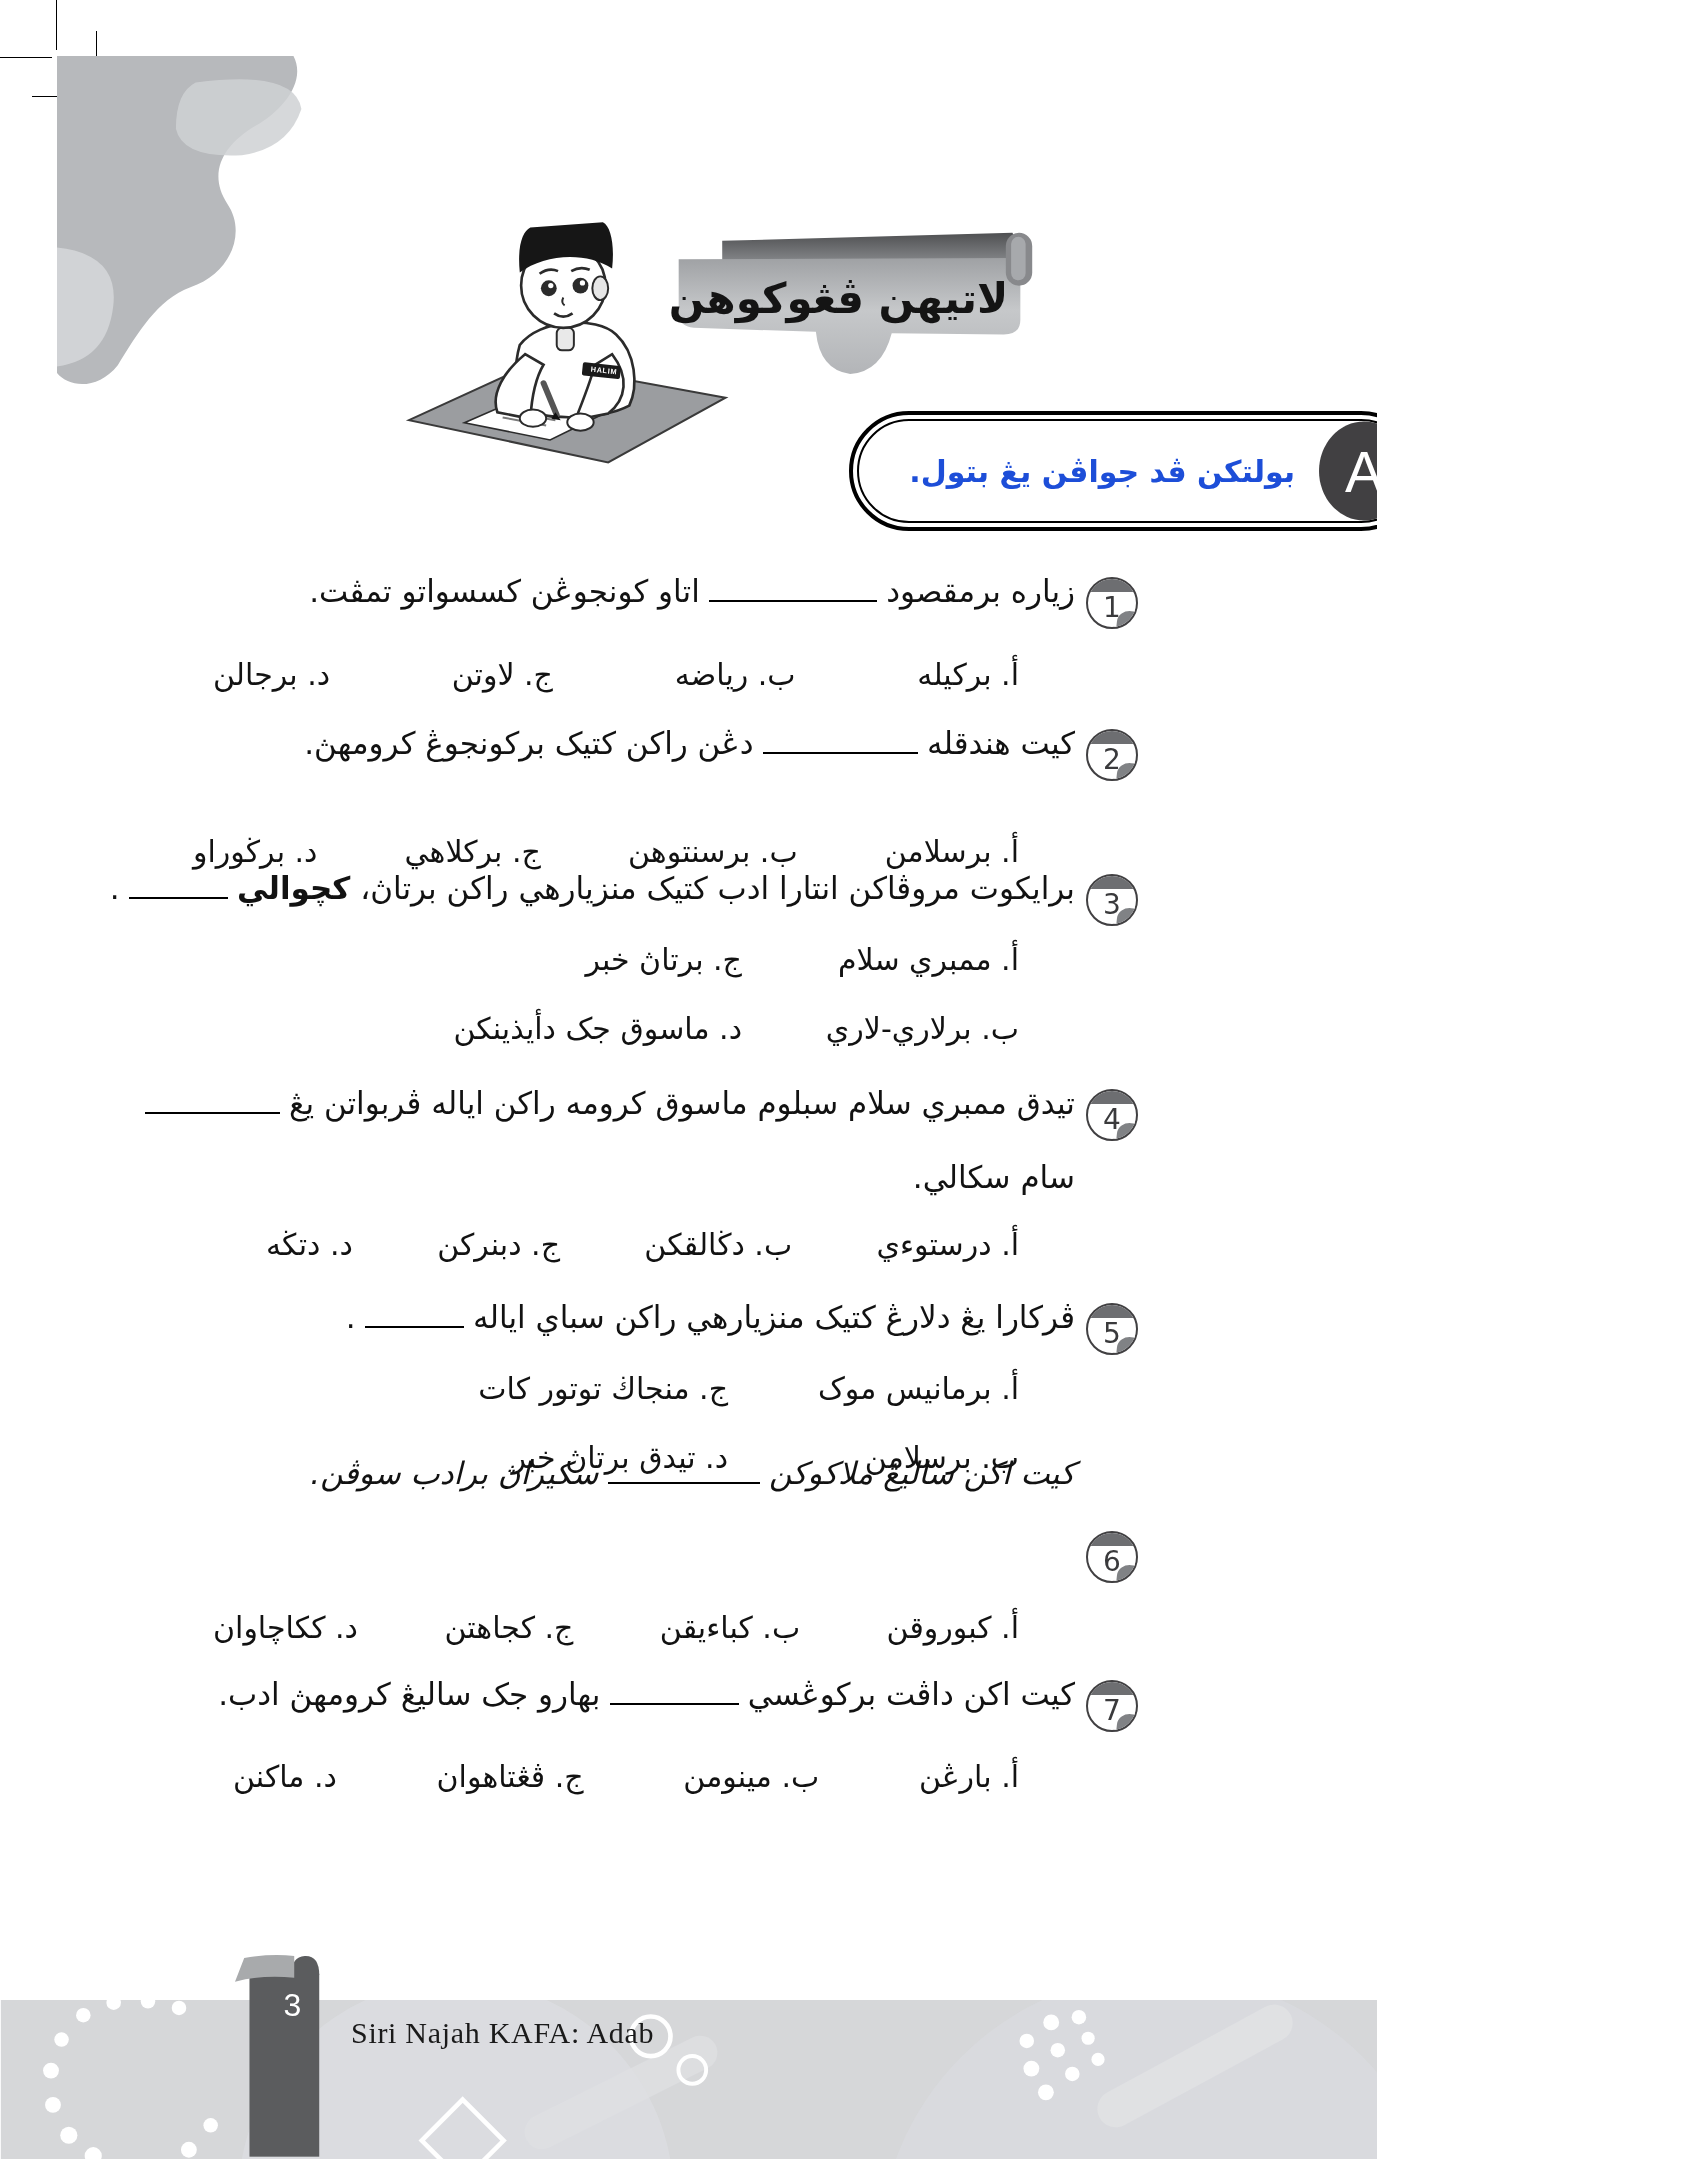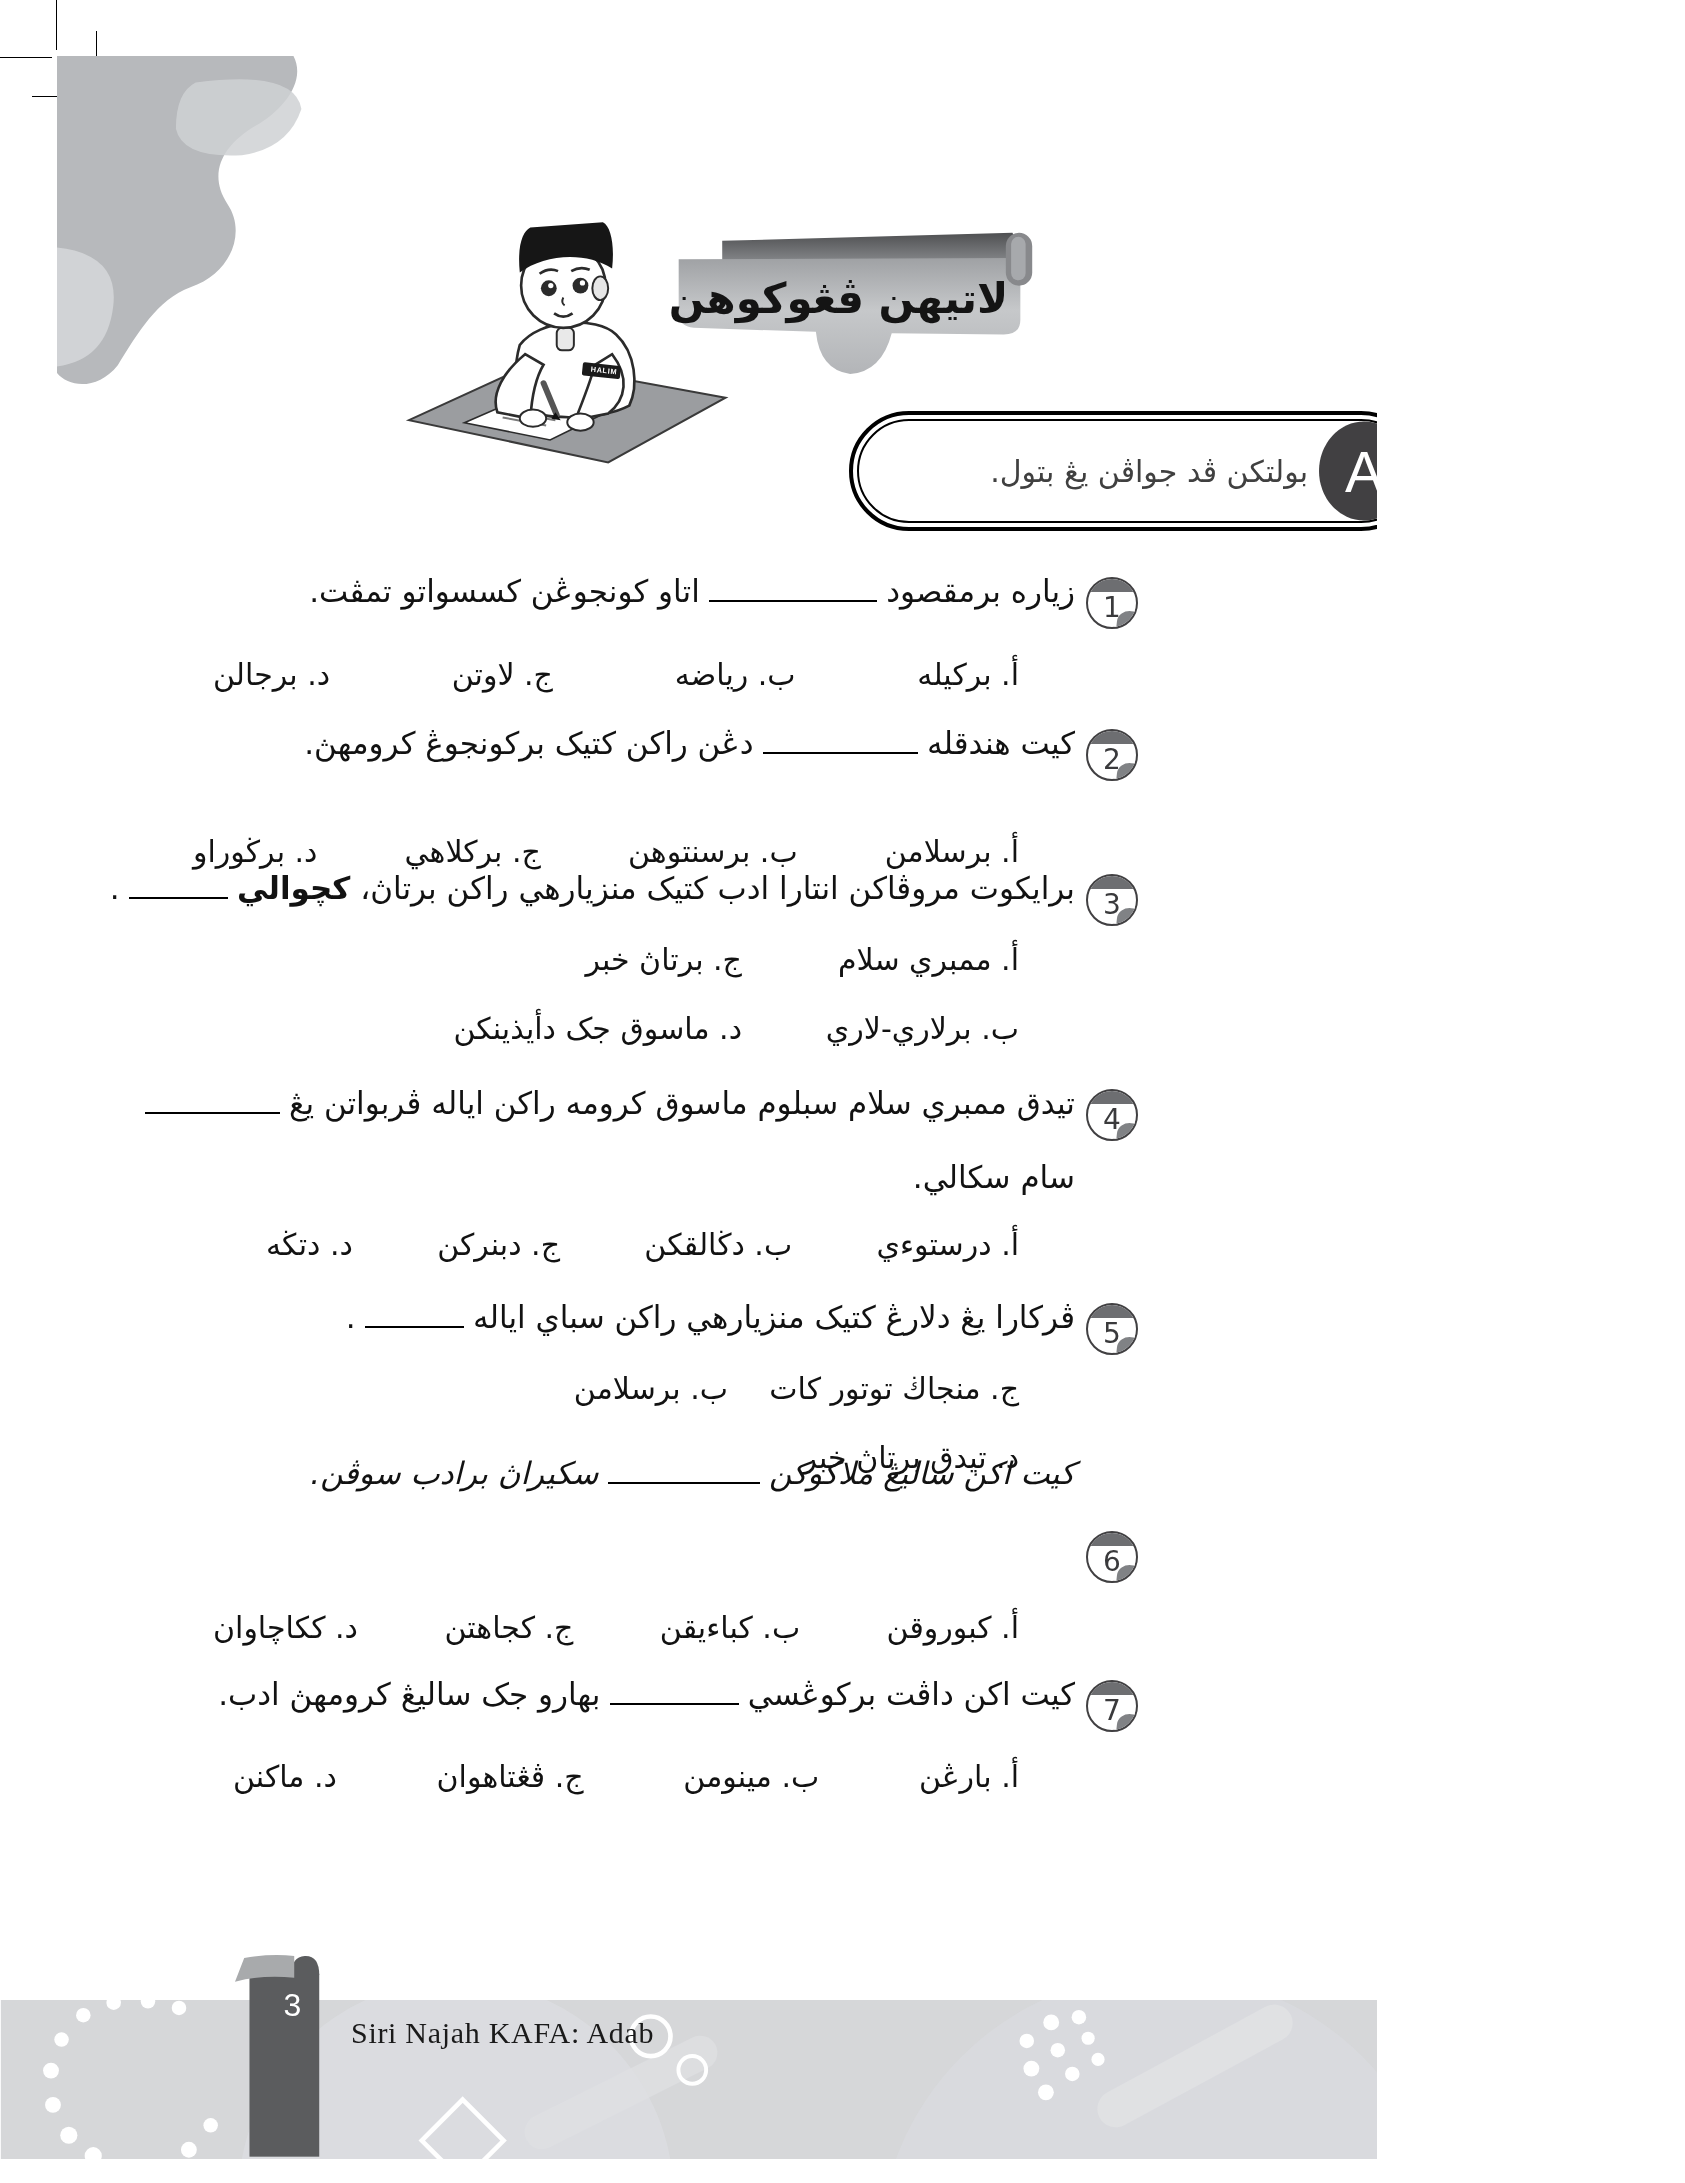--- a/index.html
+++ b/index.html
@@ -33,22 +33,22 @@
   .pill-inner{
     position:absolute;inset:4px;border:2px solid #000;border-radius:54px;
   }
   .pill-a{
     position:absolute;right:8px;top:50%;transform:translateY(-50%);
     width:90px;height:99px;border-radius:50%;background:#414042;
     display:flex;align-items:center;justify-content:center;
     color:#fff;font-size:57px;font-family:"Liberation Sans",sans-serif;font-weight:400;
   }
   .pill-text{
-    position:absolute;right:109px;top:50%;transform:translateY(-50%);
-    font-size:30px;font-weight:400;color:#404040;white-space:nowrap;direction:rtl;
+    position:absolute;right:122px;top:50%;transform:translateY(-50%);
+    font-size:30px;font-weight:700;color:#1d4ed8;white-space:nowrap;direction:rtl;
   }
   
   .badge{
     position:absolute;right:239px;width:52px;height:52px;box-sizing:border-box;
     border:2.6px solid #414042;border-radius:50%;background:#fff;overflow:hidden;
   }
   .badge-top{position:absolute;top:0;left:0;right:0;height:12.6px;background:#6d6e71;}
   .badge-curl{
     position:absolute;bottom:-5.3px;right:-5.3px;width:24px;height:21px;background:#808285;
     border-radius:55% 0 50% 0;transform:rotate(6deg);box-shadow:-2px -2px 0 #ffffff;
@@ -241,20 +241,21 @@
 
   <div class="badge" style="top:1303px;">
     <span class="badge-top"></span>
     <span class="badge-curl"></span>
     <span class="badge-num">5</span>
   </div>
   <p class="q-line" style="top:1280px;" dir="rtl">
     <span>ڤركارا يڠ دلارڠ كتيک منزيارهي راكن سباي اياله</span><span class="blank" style="width:99px;"></span><span>.</span>
   </p>
   <div class="opts-grid" style="top:1354px;width:730px;grid-template-columns:291px auto;" dir="rtl">
+    <span>أ. برمانيس موک</span>
     <span>ج. منجاڬ توتور كات</span>
     <span>ب. برسلامن</span>
     <span>د. تيدق برتاڽ خبر</span>
   </div>
 
   <div class="badge" style="top:1531px;">
     <span class="badge-top"></span>
     <span class="badge-curl"></span>
     <span class="badge-num">6</span>
   </div>

